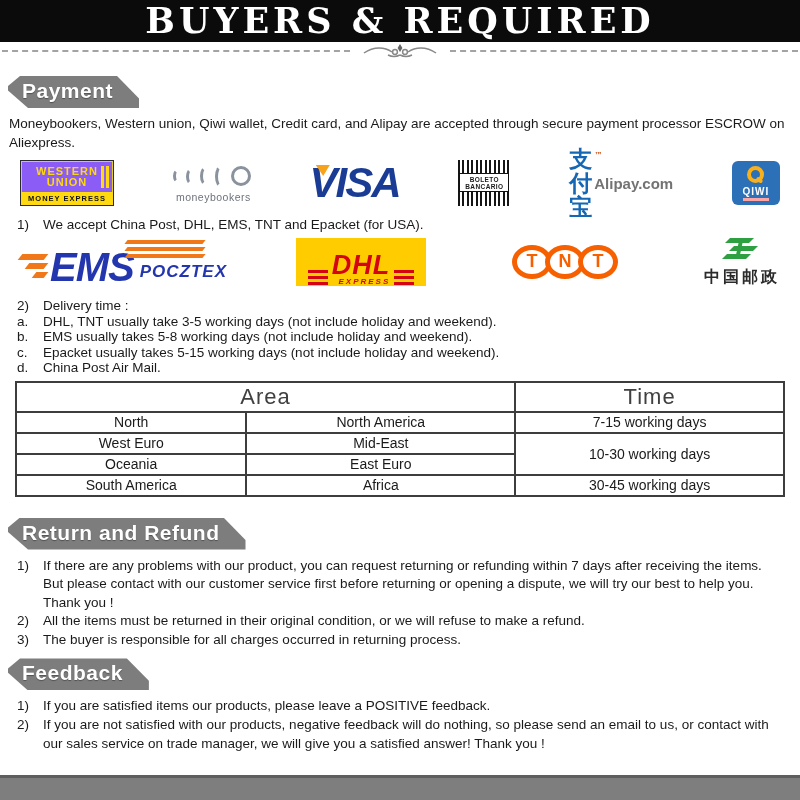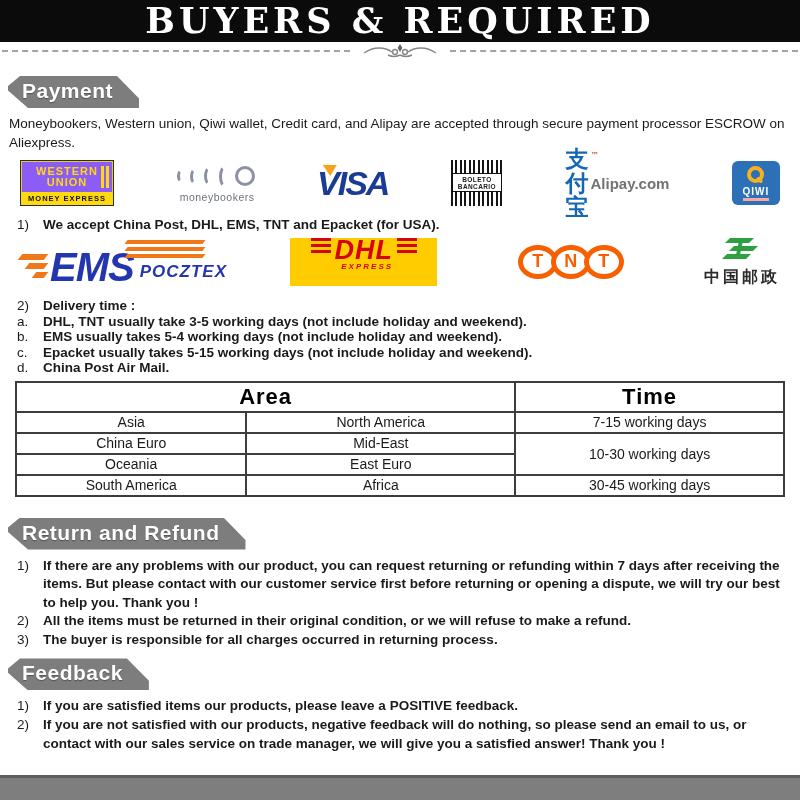--- a/index.html
+++ b/index.html
@@ -23,21 +23,21 @@
     display:inline-block; background:#7d7d7d; color:#fff;
     font-size:21px; font-weight:bold; letter-spacing:0.5px;
     padding:3px 26px 5px 14px; margin-left:8px;
     clip-path:polygon(12px 0, calc(100% - 22px) 0, 100% 70%, 100% 100%, 20px 100%, 0 45%, 0 10px);
     text-shadow:0 1px 1px rgba(0,0,0,.35);
   }
   
   .para { font-size:13.5px; line-height:19px; margin:6px 14px 0 9px; }
   .li { display:flex; font-size:13.5px; }
   .li .num { flex:none; width:26px; margin-left:17px; }
-  .li .txt { flex:1; padding-right:15px;font-weight:bold; }
+  .li .txt { flex:1; padding-right:15px; }
   .lh-tight .li { line-height:15.5px; }
   .lh-med .li { line-height:18.6px; }
   
   .logo-row { display:flex; align-items:center; justify-content:space-between; padding:0 20px; }
   .pay-row { height:56px; margin-top:3px; }
   .ship-row { height:57px; margin-top:1px; }
   
   .wu { width:94px; height:46px; display:flex; flex-direction:column; background:#8b5cf6; border:1px solid #2b2b2b; }
   .wu-top { flex:1; position:relative; display:flex; align-items:center; justify-content:center; border:1px solid #e8cc1e; border-bottom:none; }
   .wu-words { display:flex; flex-direction:column; align-items:center; color:#ffd90f; font-weight:bold; font-size:11px; line-height:11px; letter-spacing:1px; }
@@ -50,21 +50,21 @@
   .mb-arcs i { border:3px solid transparent; border-left:3px solid #8a929e; border-radius:50%; }
   .mb-arcs .a1{width:10px;height:14px;} .mb-arcs .a2{width:11px;height:17px;}
   .mb-arcs .a3{width:12px;height:20px;} .mb-arcs .a4{width:13px;height:23px;}
   .mb-circle { width:20px; height:20px; border:3px solid #8a929e; border-radius:50%; }
   .mb-label { font-size:10.5px; color:#6d737c; margin-top:2px; letter-spacing:0.5px; }
   
   .visa { position:relative; }
   .visa-flame { position:absolute; left:4px; top:3px; width:0; height:0;
     border-left:11px solid transparent; border-right:3px solid transparent;
     border-top:11px solid #f7a21b; transform:skewX(-18deg); }
-  .visa-text { font-style:italic; font-weight:900; font-size:34px; line-height:42px;
+  .visa-text { font-style:italic; font-weight:900; font-size:42px; line-height:42px;
     color:#1a3c94; letter-spacing:-2px; }
   
   .boleto { position:relative; width:52px; height:46px;
     background:repeating-linear-gradient(90deg,#151515 0 2px,#fff 2px 4px,#151515 4px 6px,#fff 6px 9px); }
   .boleto-label { position:absolute; left:1px; right:1px; top:13px; height:19px;
     background:#fff; border:1.5px solid #111; display:flex; flex-direction:column;
     align-items:center; justify-content:center; }
   .boleto-label span { font-size:6.5px; font-weight:bold; line-height:7px; letter-spacing:0.4px; }
   
   .alipay { display:flex; flex-direction:row; align-items:center; width:104px; }
@@ -87,42 +87,42 @@
   .ems-chevrons i { height:6px; background:#f07818; transform:skewX(-38deg); }
   .ems-chevrons i:nth-child(1){width:26px;} .ems-chevrons i:nth-child(2){width:19px;} .ems-chevrons i:nth-child(3){width:12px;}
   .ems-text { font-style:italic; font-weight:900; font-size:40px; line-height:38px;
     color:#2336ae; letter-spacing:-1px; }
   .ems-sub { font-style:italic; font-weight:900; font-size:17px; color:#2336ae;
     margin:0 0 4px 6px; letter-spacing:1px; }
   .ems-lines { position:absolute; top:2px; right:6px; display:flex; flex-direction:column; align-items:flex-end; gap:3px; }
   .ems-lines i { height:4px; background:#f07818; transform:skewX(-38deg); }
   .ems-lines i:nth-child(1){width:78px;} .ems-lines i:nth-child(2){width:78px;} .ems-lines i:nth-child(3){width:78px;}
   
-  .dhl { width:147px; height:48px; background:#ffcc00; display:flex; align-items:flex-start; justify-content:center; }
+  .dhl { width:130px; height:48px; background:#ffcc00; display:flex; align-items:flex-end; justify-content:center; }
   .dhl-stripes { width:20px; height:16px;
     background:repeating-linear-gradient(#d40511 0 3px, transparent 3px 6px); }
   .dhl-center { display:flex; flex-direction:column; margin:0 4px; }
   .dhl-text { font-style:italic; font-weight:900; font-size:27px; line-height:24px;
     color:#d40511; letter-spacing:1px; }
   .dhl-sub { font-style:italic; font-weight:bold; font-size:8px; color:#d40511;
     letter-spacing:2px; text-align:right; line-height:9px; }
   
   .tnt { display:flex; align-items:center; }
   .tnt-oval { width:40px; height:34px; background:#fff; border:5px solid #f66000;
     border-radius:50%; display:flex; align-items:center; justify-content:center; margin-left:-7px; }
   .tnt-oval:first-child { margin-left:0; }
   .tnt-oval b { color:#f66000; font-size:18px; font-weight:900; }
   
   .cpost { display:flex; flex-direction:column; align-items:center; }
   .cpost-label { font-size:16px; color:#2b2b2b; letter-spacing:3px; margin-top:1px;
     font-family:"DejaVu Sans", sans-serif; font-weight:bold; }
   
   table.ship-table { border-collapse:collapse; width:770px; margin:5px 0 0 15px; }
   .ship-table td { border:2px solid #3d3d3d; text-align:center; font-size:14px; height:21px; padding:1px 4px; }
-  .ship-table .thead td { color:#000000; font-size:22px; height:19px; letter-spacing:1px; font-weight:bold; }
+  .ship-table .thead td { color:#404040; font-size:22px; height:19px; letter-spacing:1px; font-weight:normal; }
   
   .bottom-bar { position:absolute; left:0; right:0; bottom:0; height:25px;
     background:#7e7e7e; border-top:3px solid #5e5e5e; }
   
   .sec-payment .badge { margin-top:16px; }
   .sec-shipment .badge { margin-top:7px; }
   .accept-line { margin-top:6px; }
   .delivery { margin-top:8px; }
   .sec-returns .badge { margin-top:21px; }
   .sec-returns .list { margin-top:7px; }
@@ -275,21 +275,21 @@
     <div class="li">
       <span class="num">2)</span>
       <span class="txt">Delivery time :</span>
     </div>
     <div class="li">
       <span class="num">a.</span>
       <span class="txt">DHL, TNT usually take 3-5 working days (not include holiday and weekend).</span>
     </div>
     <div class="li">
       <span class="num">b.</span>
-      <span class="txt">EMS usually takes 5-4 working days (not include holiday and weekend).</span>
+      <span class="txt">EMS usually takes 5-8 working days (not include holiday and weekend).</span>
     </div>
     <div class="li">
       <span class="num">c.</span>
       <span class="txt">Epacket usually takes 5-15 working days (not include holiday and weekend).</span>
     </div>
     <div class="li">
       <span class="num">d.</span>
       <span class="txt">China Post Air Mail.</span>
     </div>
   </div>
@@ -299,26 +299,26 @@
         <col style="width:30%">
         <col style="width:35%">
         <col style="width:35%">
       </colgroup>
     <tbody>
         <tr class="thead">
       <td colspan="2">Area</td>
       <td>Time</td>
     </tr>
     <tr>
-      <td>Asia</td>
+      <td>North</td>
       <td>North America</td>
       <td>7-15 working days</td>
     </tr>
     <tr>
-      <td>China Euro</td>
+      <td>West Euro</td>
       <td>Mid-East</td>
       <td rowspan="2">10-30 working days</td>
     </tr>
     <tr>
       <td>Oceania</td>
       <td>East Euro</td>
     </tr>
     <tr>
       <td>South America</td>
       <td>Africa</td>

